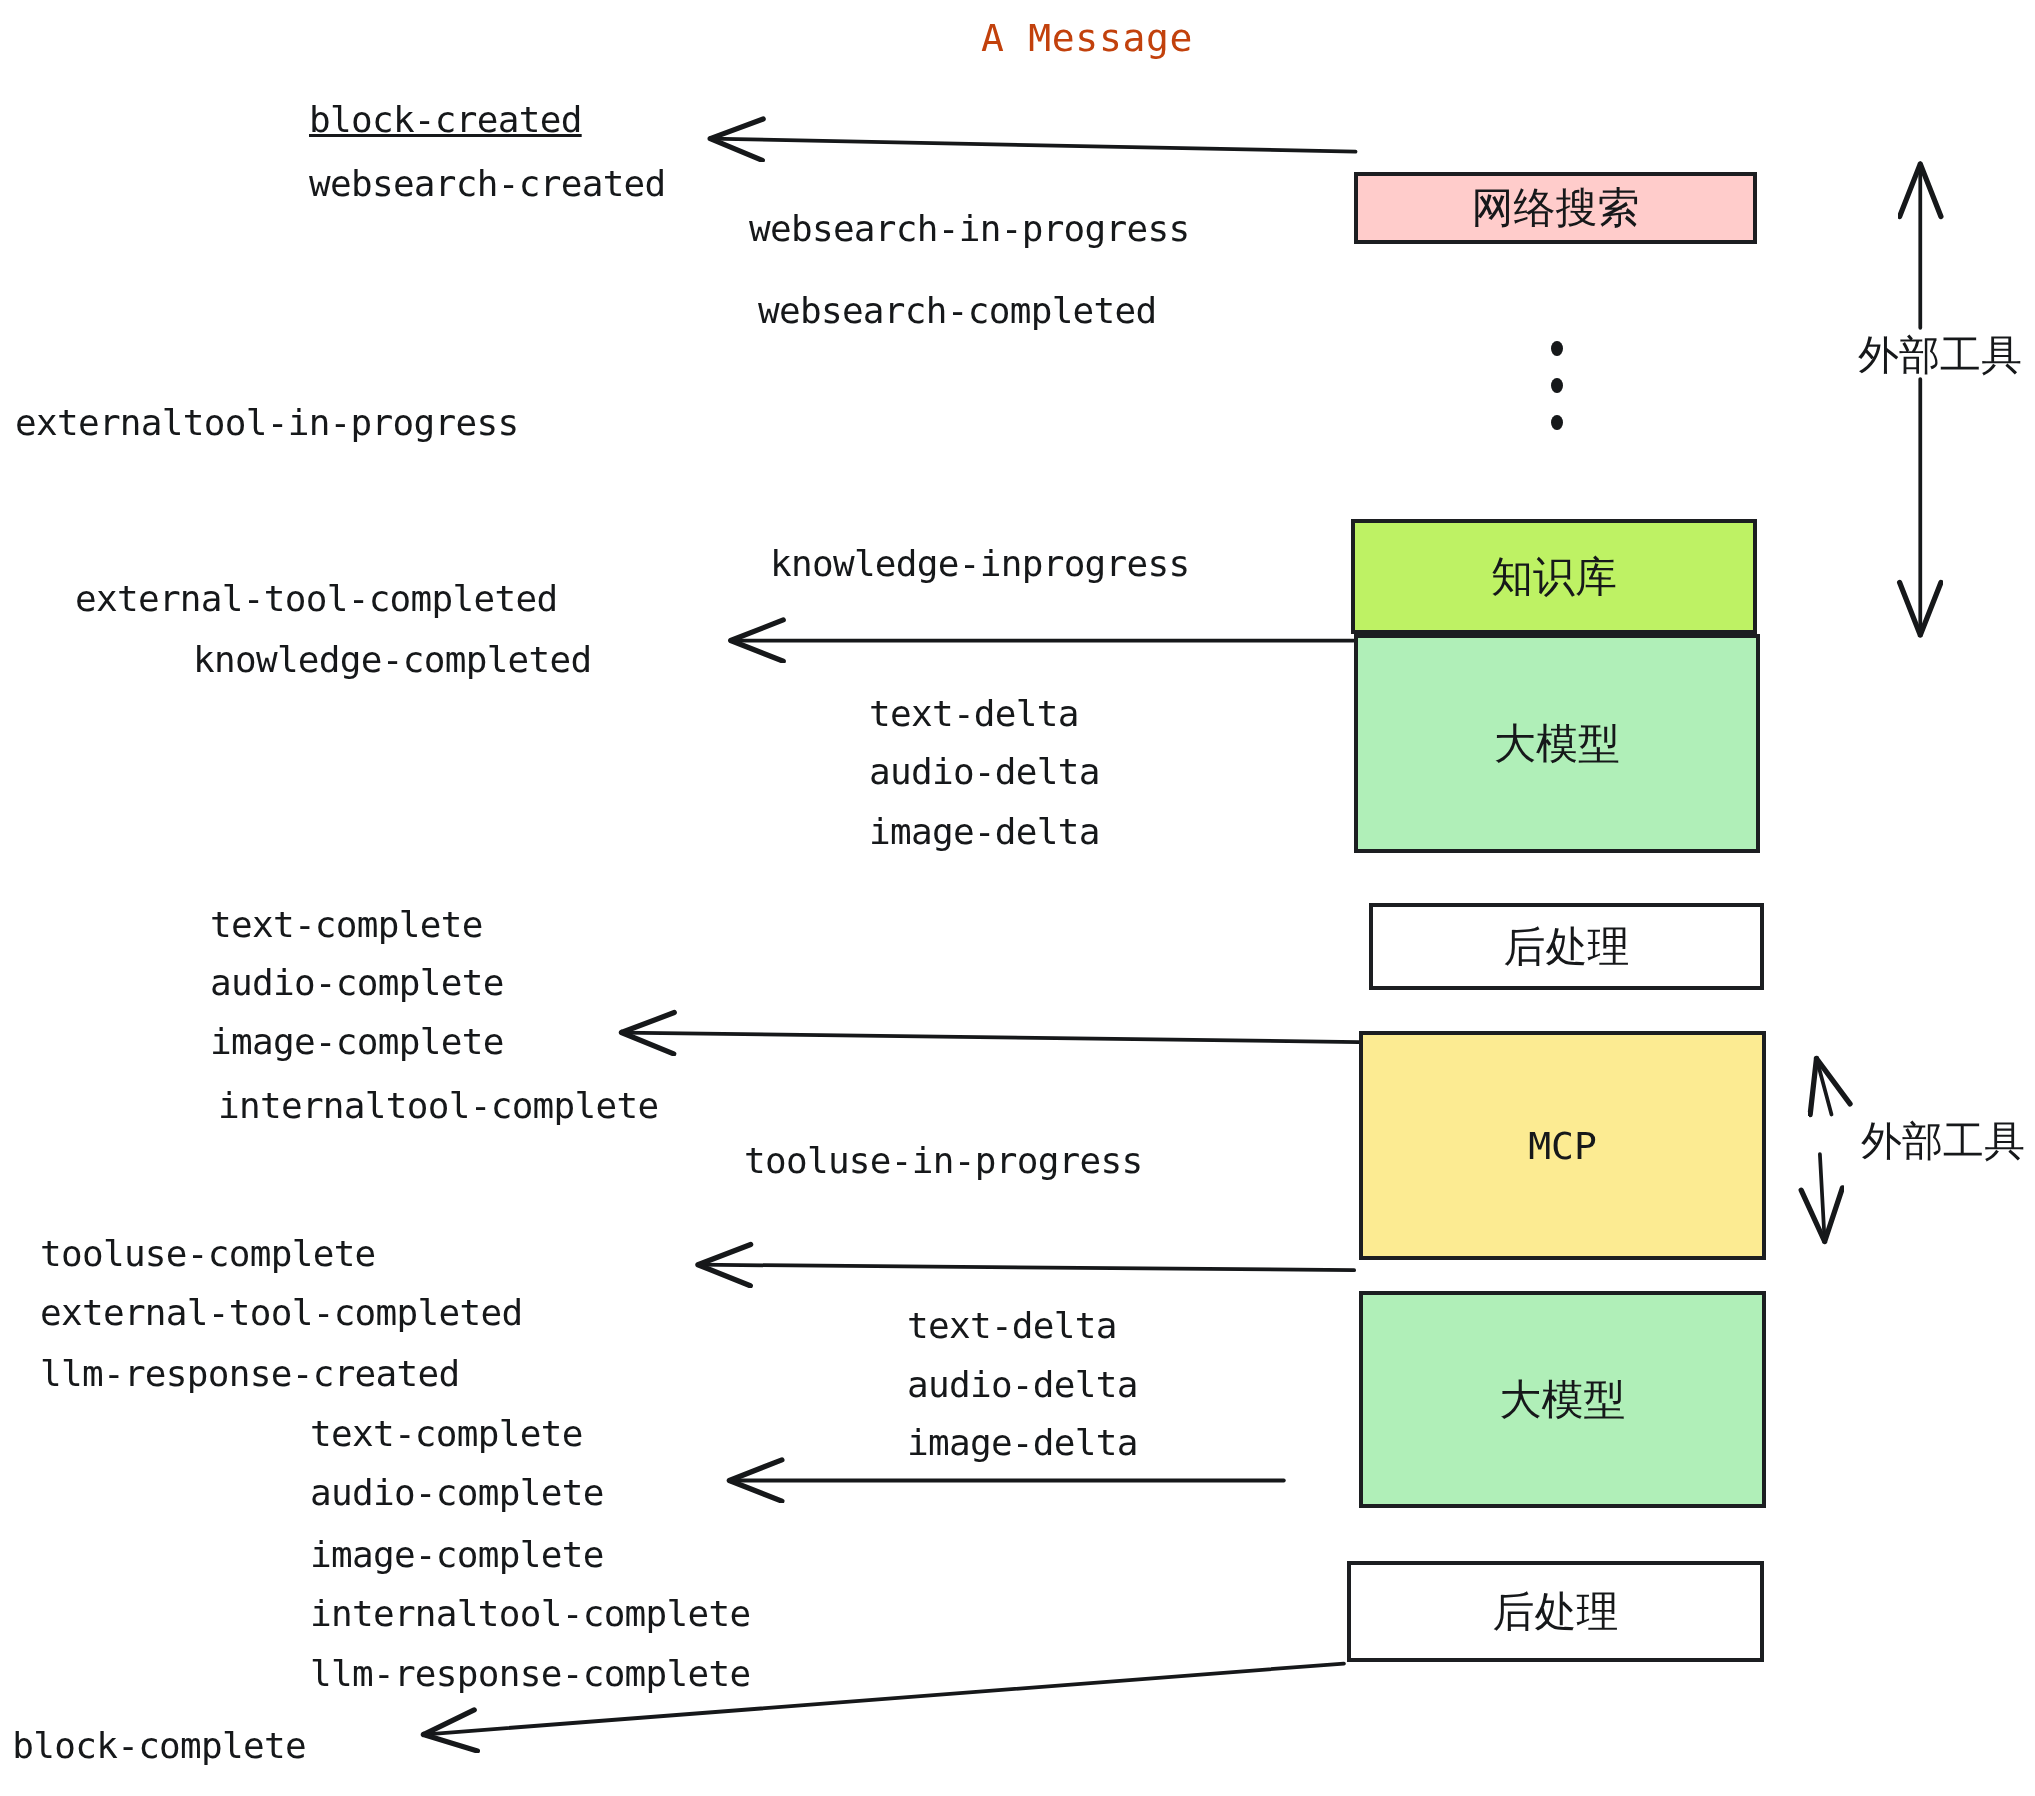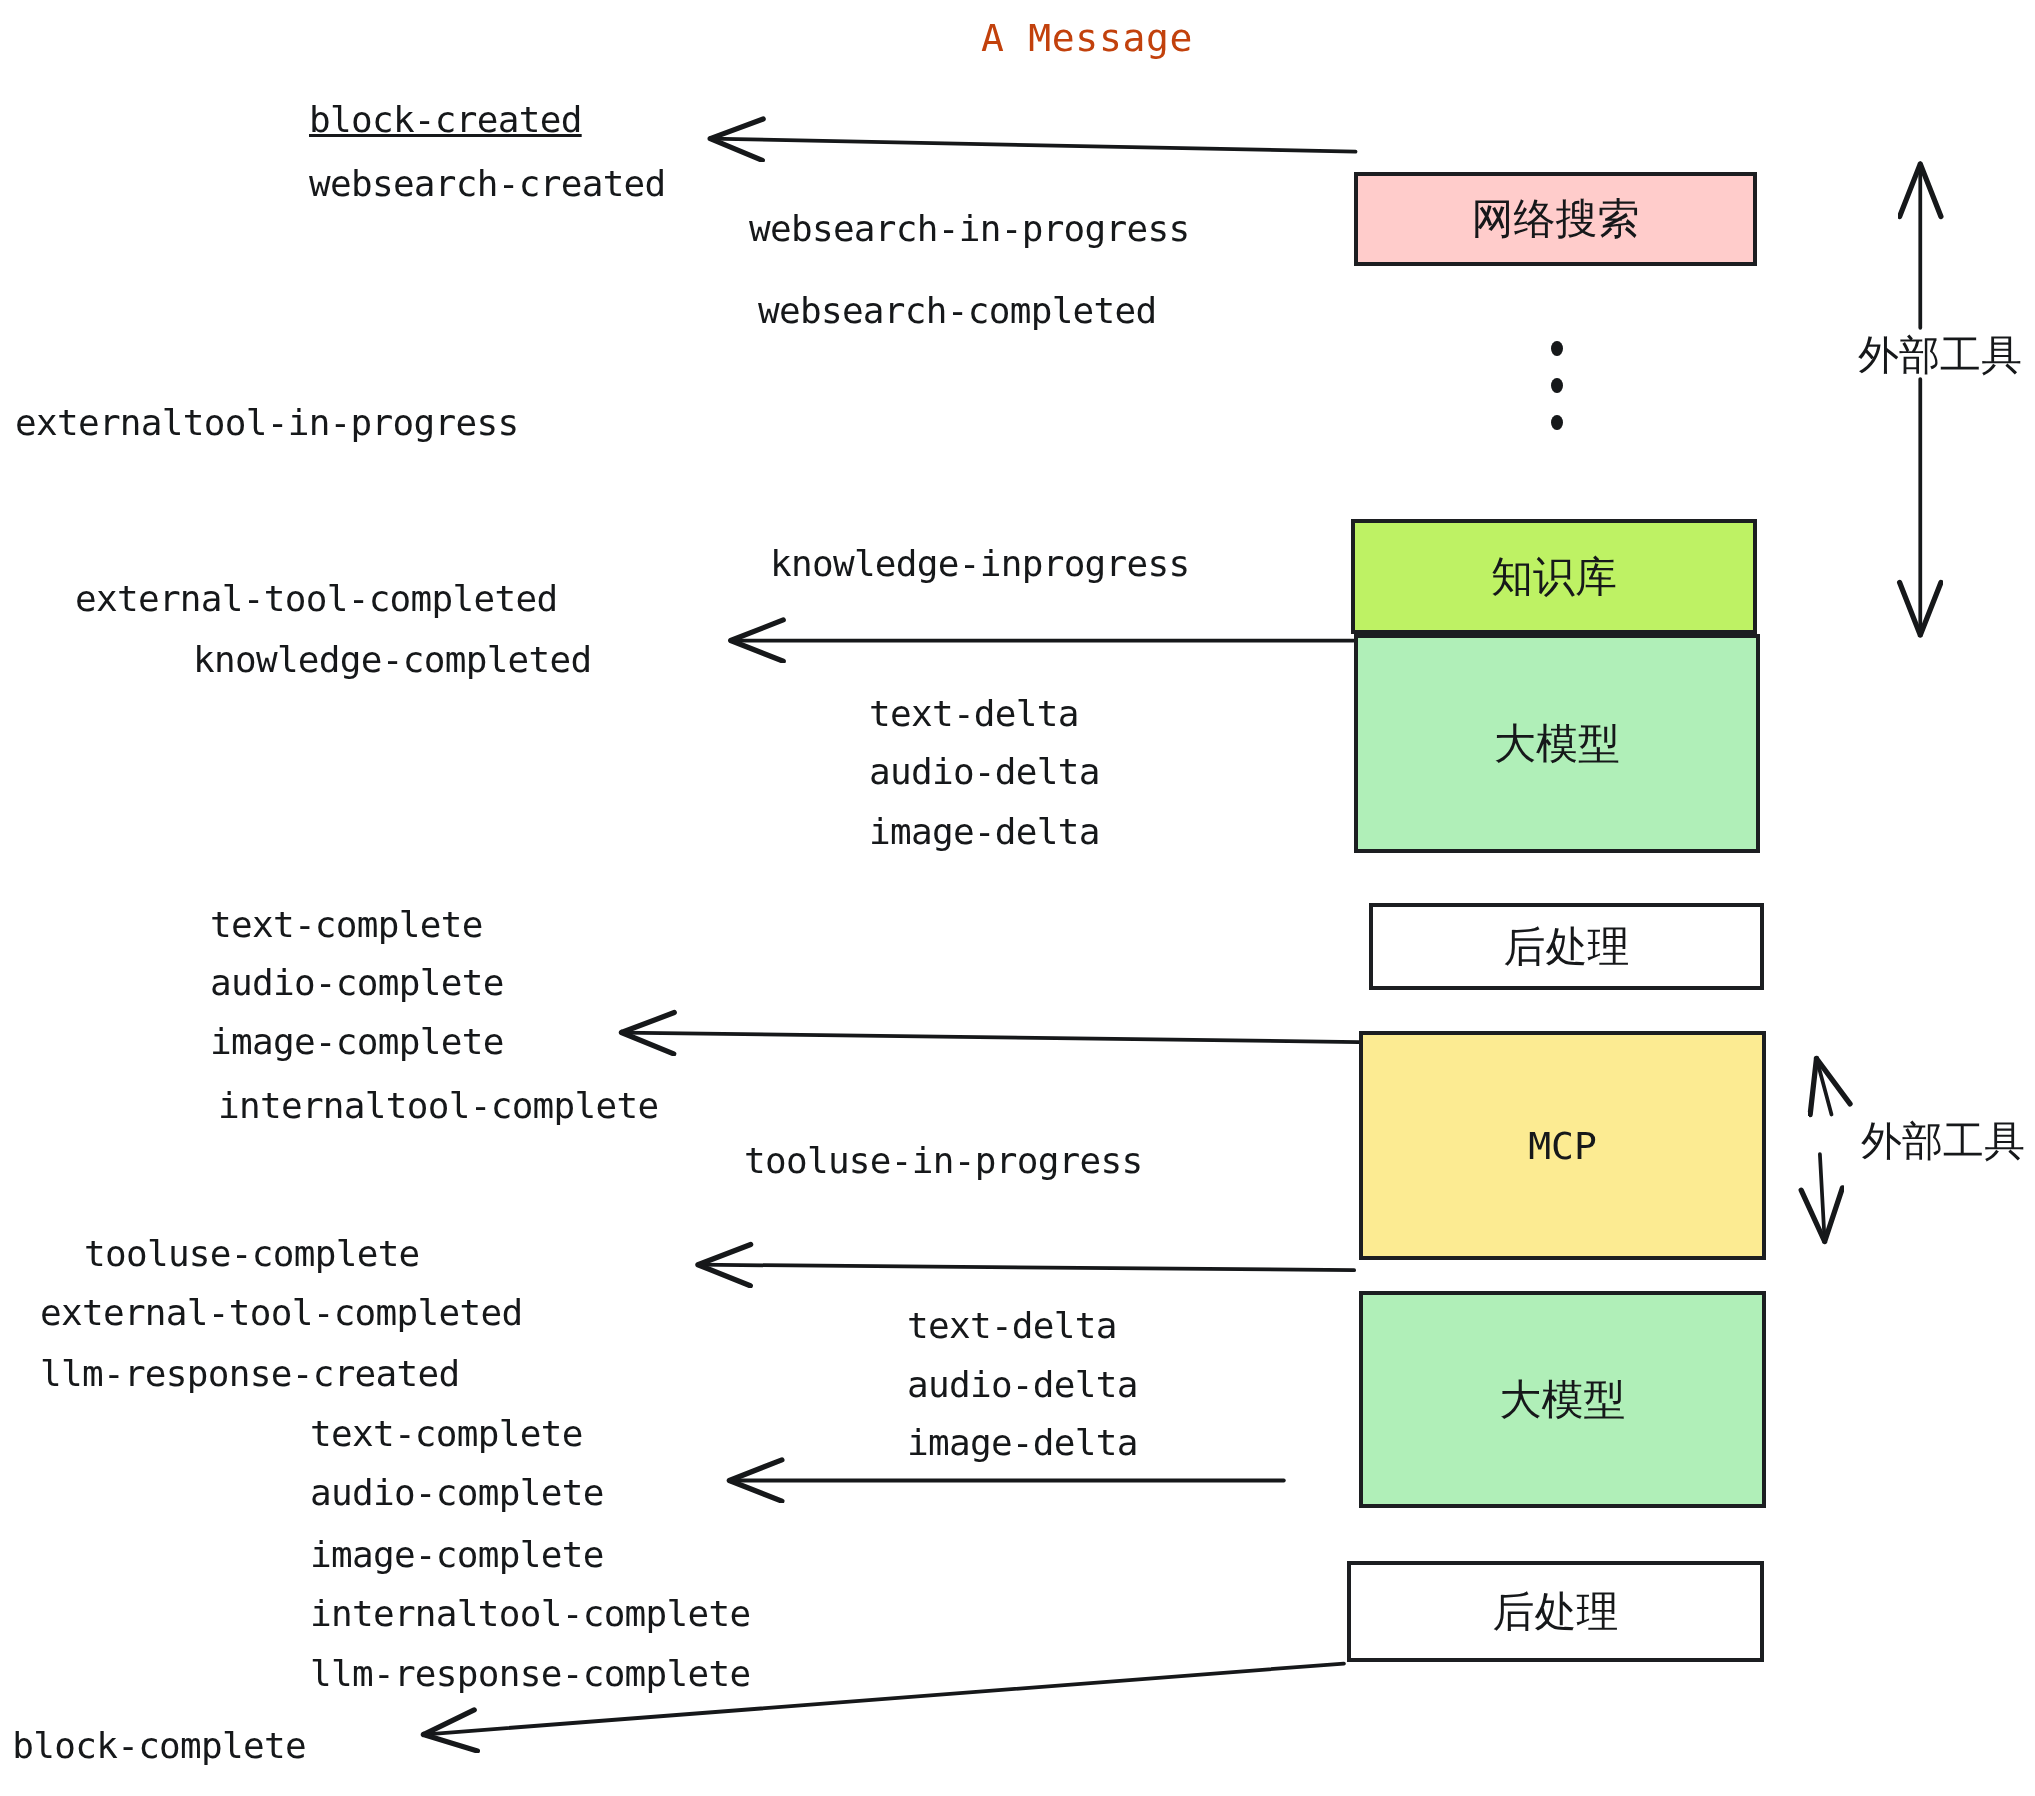--- a/index.html
+++ b/index.html
@@ -107,21 +107,21 @@
         <line x1="1880" y1="2168" x2="1068" y2="2168" marker-end="url(#ah)"></line>
         <line x1="1968" y1="2436" x2="620" y2="2540" marker-end="url(#ah)"></line>
         <line x1="2812" y1="480" x2="2812" y2="240" marker-end="url(#ah)"></line>
         <line x1="2812" y1="555" x2="2812" y2="930" marker-end="url(#ah)"></line>
         <line x1="2682" y1="1632" x2="2660" y2="1550" marker-end="url(#ah)"></line>
         <line x1="2665" y1="1690" x2="2672" y2="1818" marker-end="url(#ah)"></line>
       </g>
   </svg>
 
   <div id="nodes-layer">
-      <div class="node" style="left: 1354px; top: 172px; width: 403px; height: 94px; background: rgb(255, 204, 203); border-color: rgb(28, 30, 33);">
+      <div class="node" style="left: 1354px; top: 172px; width: 403px; height: 72px; background: rgb(255, 204, 203); border-color: rgb(28, 30, 33);">
         <span>网络搜索</span>
       </div>
       <div class="node" style="left: 1351px; top: 519px; width: 406px; height: 115px; background: #bef264; border-color: rgb(28, 30, 33);">
         <span>知识库</span>
       </div>
       <div class="node" style="left: 1354px; top: 634px; width: 406px; height: 219px; background: rgb(176, 239, 184); border-color: rgb(28, 30, 33);">
         <span>大模型</span>
       </div>
       <div class="node" style="left: 1369px; top: 903px; width: 395px; height: 87px; background: rgb(255, 255, 255); border-color: rgb(28, 30, 33);">
         <span>后处理</span>
@@ -146,21 +146,21 @@
       <div class="evt" style="left: 75px; top: 581px;">external-tool-completed</div>
       <div class="evt" style="left: 193px; top: 642px; text-align: center;">knowledge-completed</div>
       <div class="evt" style="left: 869px; top: 696px;">text-delta</div>
       <div class="evt" style="left: 869px; top: 754px;">audio-delta</div>
       <div class="evt" style="left: 869px; top: 814px;">image-delta</div>
       <div class="evt" style="left: 210px; top: 907px;">text-complete</div>
       <div class="evt" style="left: 210px; top: 965px;">audio-complete</div>
       <div class="evt" style="left: 210px; top: 1024px;">image-complete</div>
       <div class="evt" style="left: 218px; top: 1088px;">internaltool-complete</div>
       <div class="evt" style="left: 744px; top: 1143px;">tooluse-in-progress</div>
-      <div class="evt" style="left: 40px; top: 1236px; margin-left: 44px;">tooluse-complete</div>
+      <div class="evt" style="left: 40px; top: 1236px;">tooluse-complete</div>
       <div class="evt" style="left: 40px; top: 1295px;">external-tool-completed</div>
       <div class="evt" style="left: 40px; top: 1356px;">llm-response-created</div>
       <div class="evt" style="left: 907px; top: 1308px;">text-delta</div>
       <div class="evt" style="left: 907px; top: 1367px;">audio-delta</div>
       <div class="evt" style="left: 907px; top: 1425px;">image-delta</div>
       <div class="evt" style="left: 310px; top: 1416px;">text-complete</div>
       <div class="evt" style="left: 310px; top: 1475px;">audio-complete</div>
       <div class="evt" style="left: 310px; top: 1537px;">image-complete</div>
       <div class="evt" style="left: 310px; top: 1596px;">internaltool-complete</div>
       <div class="evt" style="left: 310px; top: 1656px;">llm-response-complete</div>

